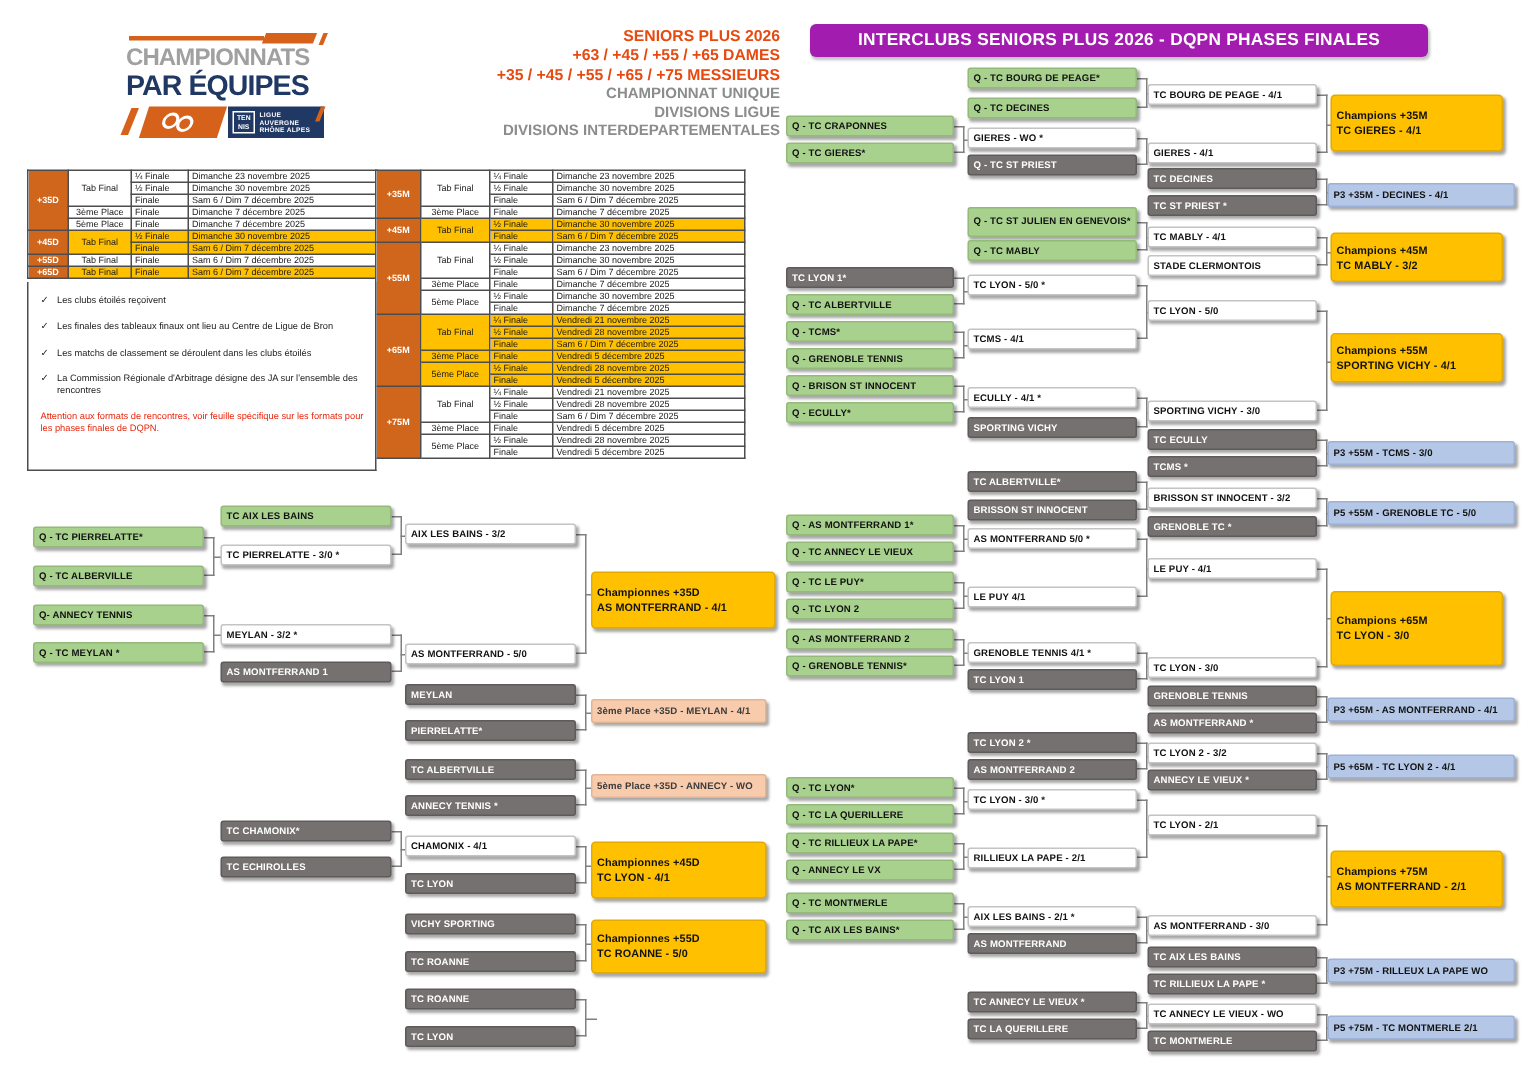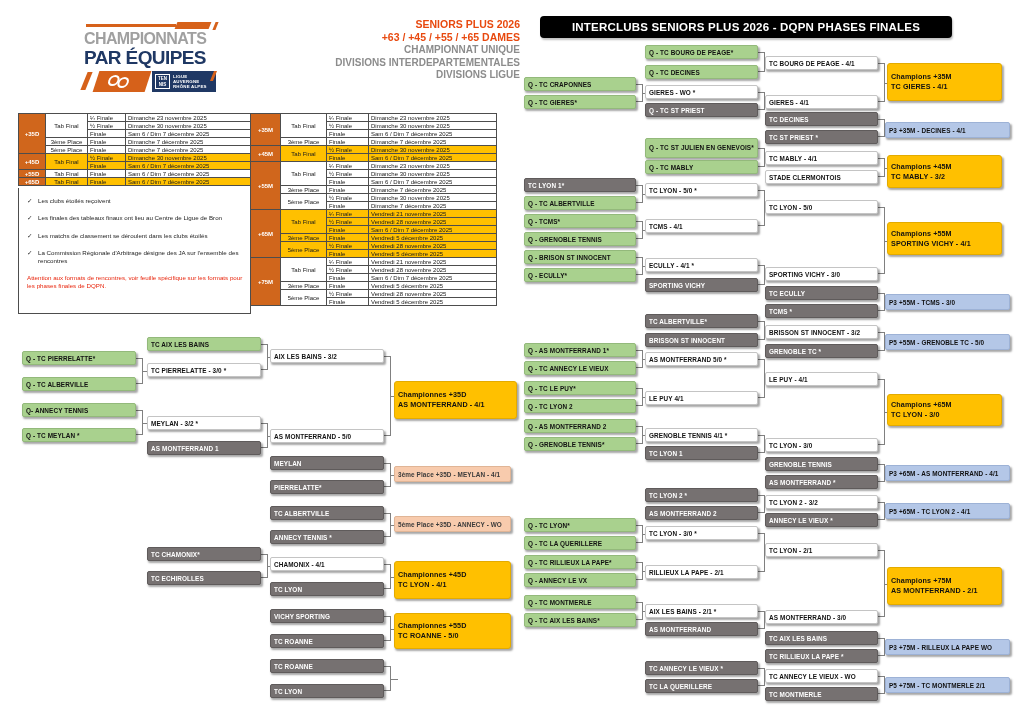--- a/index.html
+++ b/index.html
@@ -30,21 +30,21 @@
   .sched td.cat{background:#D0661C;color:#fff;font-weight:bold;text-align:center}
   .sched td.stage{text-align:center}
   tr.hl td:not(.cat){background:#FFC000}
 
   .notes{position:absolute;left:18px;top:188px;width:233px;height:126px;border:1px solid #4d4d4d;border-top:none;box-sizing:border-box;padding:9px 6px 4px 8px;font-size:6.2px;color:#222;background:#fff}
   .note-item{position:relative;margin-bottom:9.5px;padding-left:11px;line-height:1.25}
   .note-check{position:absolute;left:0;top:0;font-size:6.5px}
   .warning{color:#E8250C;margin-top:3px;line-height:1.4;font-size:6.2px}
 
   
-  .banner{position:absolute;left:540px;top:16px;width:412px;height:22px;background:#000000;border-radius:4px;color:#fff;font-weight:bold;font-size:11.5px;display:flex;align-items:center;justify-content:center;letter-spacing:.2px;box-shadow:1px 2px 2px rgba(0,0,0,.25)}
+  .banner{position:absolute;left:540px;top:16px;width:412px;height:22px;background:#a21caf;border-radius:4px;color:#fff;font-weight:bold;font-size:11.5px;display:flex;align-items:center;justify-content:center;letter-spacing:.2px;box-shadow:1px 2px 2px rgba(0,0,0,.25)}
 
   
   .bx{position:absolute;height:14px;display:flex;align-items:center;padding:0 3px;box-sizing:border-box;font-weight:bold;font-size:6.4px;letter-spacing:.1px;border-radius:2px;box-shadow:1.5px 2px 2px rgba(0,0,0,.35);white-space:nowrap;overflow:hidden;z-index:1}
   .g{background:#A9D18E;color:#111;border:1px solid #93b97b}
   .g2{white-space:normal;line-height:1.2}
   .k{background:#767171;color:#fff;border:1px solid #5f5b5b}
   .w{background:#fff;color:#111;border:1px solid #c4c4c4}
   .c{background:#FFC000;color:#111;border:1px solid #e3ab00;white-space:pre-line;font-size:7.2px;line-height:1.35;border-radius:3px}
   .s{background:#F8CBAD;color:#3b3b3b;border:1px solid #e0b596}
   .b{background:#B4C7E7;color:#111;border:1px solid #9db2d6}
@@ -75,23 +75,24 @@
         <span>AUVERGNE</span><br>
         <span>RHÔNE ALPES</span>
       </span>
     </div>
     <div class="logo-slash-end"></div>
   </div>
 
   <div class="title">
     <div class="t-orange">SENIORS PLUS 2026</div>
     <div class="t-orange">+63 / +45 / +55 / +65 DAMES</div>
+    <div class="t-orange">+35 / +45 / +55 / +65 / +75 MESSIEURS</div>
     <div class="t-gray">CHAMPIONNAT UNIQUE</div>
+    <div class="t-gray">DIVISIONS LIGUE</div>
     <div class="t-gray">DIVISIONS INTERDEPARTEMENTALES</div>
-    <div class="t-gray">DIVISIONS LIGUE</div>
   </div>
 
   <div class="banner">INTERCLUBS SENIORS PLUS 2026 - DQPN PHASES FINALES</div>
 
   <table class="sched" style="left:18px;top:113px;width:233px">
     <colgroup>
         <col style="width:27px">
         <col style="width:42px">
         <col style="width:38px">
         <col style="width:126px">
@@ -355,21 +356,21 @@
   <div class="bx w" style="left:645px;top:352px;width:113px">AS MONTFERRAND 5/0 *</div>
   <div class="bx g" style="left:524px;top:381px;width:112px">Q - TC LE PUY*</div>
   <div class="bx g" style="left:524px;top:399px;width:112px">Q - TC LYON 2</div>
   <div class="bx w" style="left:645px;top:391px;width:113px">LE PUY 4/1</div>
   <div class="bx w" style="left:765px;top:372px;width:113px">LE PUY - 4/1</div>
   <div class="bx g" style="left:524px;top:419px;width:112px">Q - AS MONTFERRAND 2</div>
   <div class="bx g" style="left:524px;top:437px;width:112px">Q - GRENOBLE TENNIS*</div>
   <div class="bx w" style="left:645px;top:428px;width:113px">GRENOBLE TENNIS 4/1 *</div>
   <div class="bx k" style="left:645px;top:446px;width:113px">TC LYON 1</div>
   <div class="bx w" style="left:765px;top:438px;width:113px">TC LYON - 3/0</div>
-  <div class="bx c" style="left:887px;top:394px;width:115px;height:32px">Champions +65M
+  <div class="bx c" style="left:887px;top:394px;width:115px;height:50px">Champions +65M
 TC LYON - 3/0</div>
   <div class="bx k" style="left:765px;top:457px;width:113px">GRENOBLE TENNIS</div>
   <div class="bx k" style="left:765px;top:475px;width:113px">AS MONTFERRAND *</div>
   <div class="bx b" style="left:885px;top:465px;width:125px;height:16px">P3 +65M - AS MONTFERRAND - 4/1</div>
   <div class="bx k" style="left:645px;top:488px;width:113px">TC LYON 2 *</div>
   <div class="bx k" style="left:645px;top:506px;width:113px">AS MONTFERRAND 2</div>
   <div class="bx w" style="left:765px;top:495px;width:113px">TC LYON 2 - 3/2</div>
   <div class="bx k" style="left:765px;top:513px;width:113px">ANNECY LE VIEUX *</div>
   <div class="bx b" style="left:885px;top:503px;width:125px;height:16px">P5 +65M - TC LYON 2 - 4/1</div>
   <div class="bx g" style="left:524px;top:518px;width:112px">Q - TC LYON*</div>

